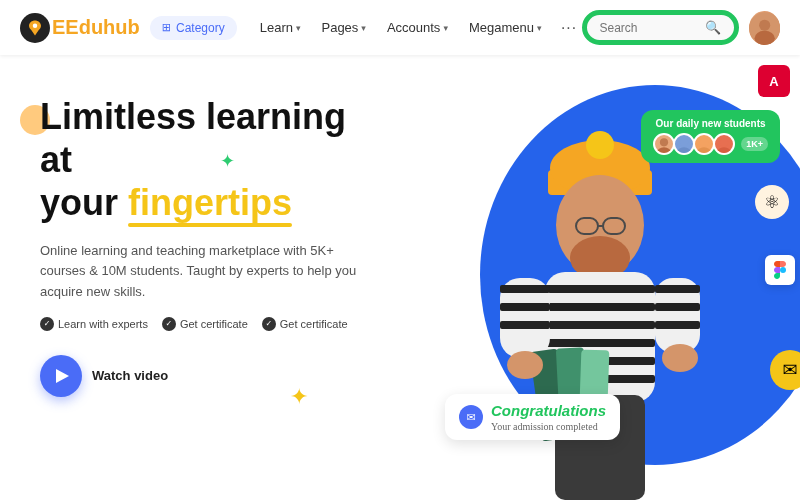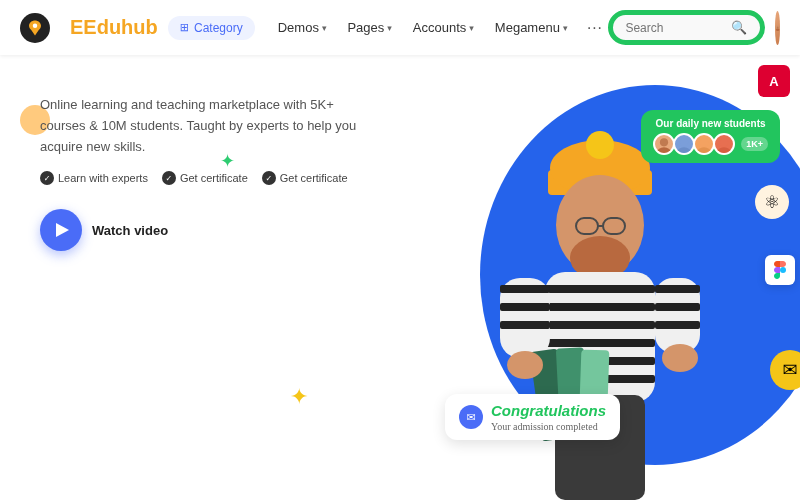--- a/index.html
+++ b/index.html
@@ -19,21 +19,21 @@
       padding: 0 20px;
       height: 55px;
       background: #fff;
       box-shadow: 0 1px 4px rgba(0,0,0,0.08);
       position: relative;
       z-index: 10;
     }
     .logo {
       display: flex;
       align-items: center;
-      gap: 20px;
+      gap: 2px;
       font-size: 20px;
       font-weight: 700;
       color: #222;
       margin-right: 10px;
     }
     .logo-icon {
       width: 30px;
       height: 30px;
       background: #222;
       border-radius: 50%;
@@ -483,21 +483,21 @@
     </span>
   </div>
 
   <button class="category-btn">
     <span class="grid-icon">⊞</span>
     <span>Category</span>
   </button>
 
   <div class="nav-links">
     <a class="nav-link">
-      <span>Demos</span>
+      <span>Learn</span>
       <span class="chevron">▾</span>
     </a>
     <a class="nav-link">
       <span>Pages</span>
       <span class="chevron">▾</span>
     </a>
     <a class="nav-link">
       <span>Accounts</span>
       <span class="chevron">▾</span>
     </a>
@@ -522,20 +522,24 @@
   </div>
 </nav>
 
 <section class="hero">
 
   <div class="deco-orange-circle"></div>
   <div class="deco-star-green">✦</div>
   <div class="deco-star-yellow">✦</div>
 
   <div class="hero-left">
+    <h1 class="hero-title">
+      <span>Limitless learning at</span><br>
+      <span>your </span><span class="highlight">fingertips</span>
+    </h1>
 
     <p class="hero-desc">Online learning and teaching marketplace with 5K+ courses &amp; 10M students. Taught by experts to help you acquire new skills.</p>
 
     <div class="hero-tags">
       <div class="hero-tag">
         <div class="tag-dot"></div>
         <span>Learn with experts</span>
       </div>
       <div class="hero-tag">
         <div class="tag-dot"></div>

